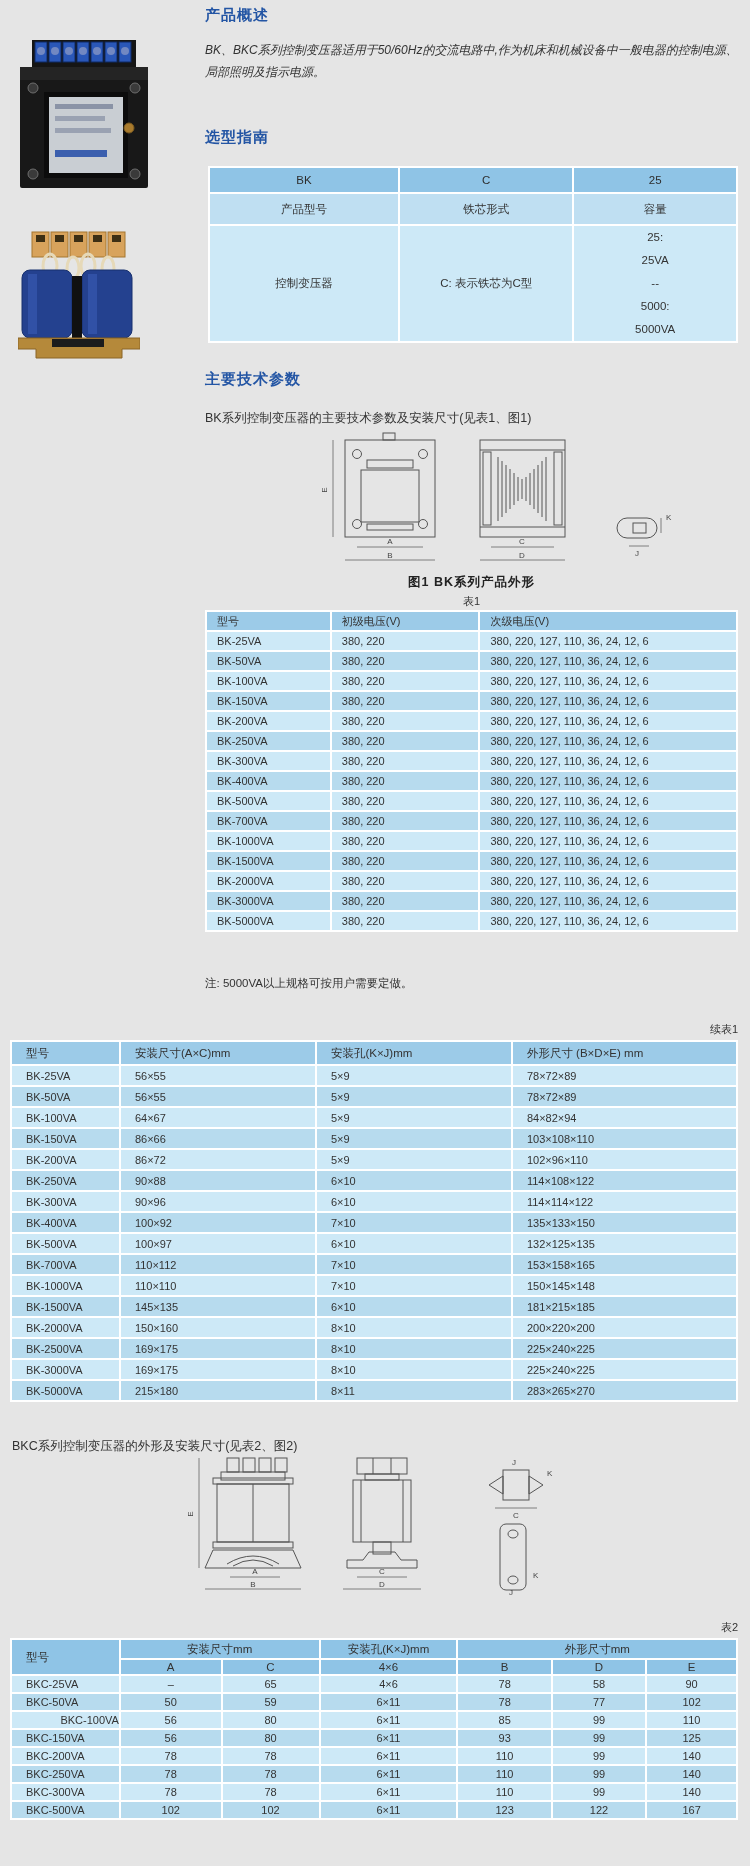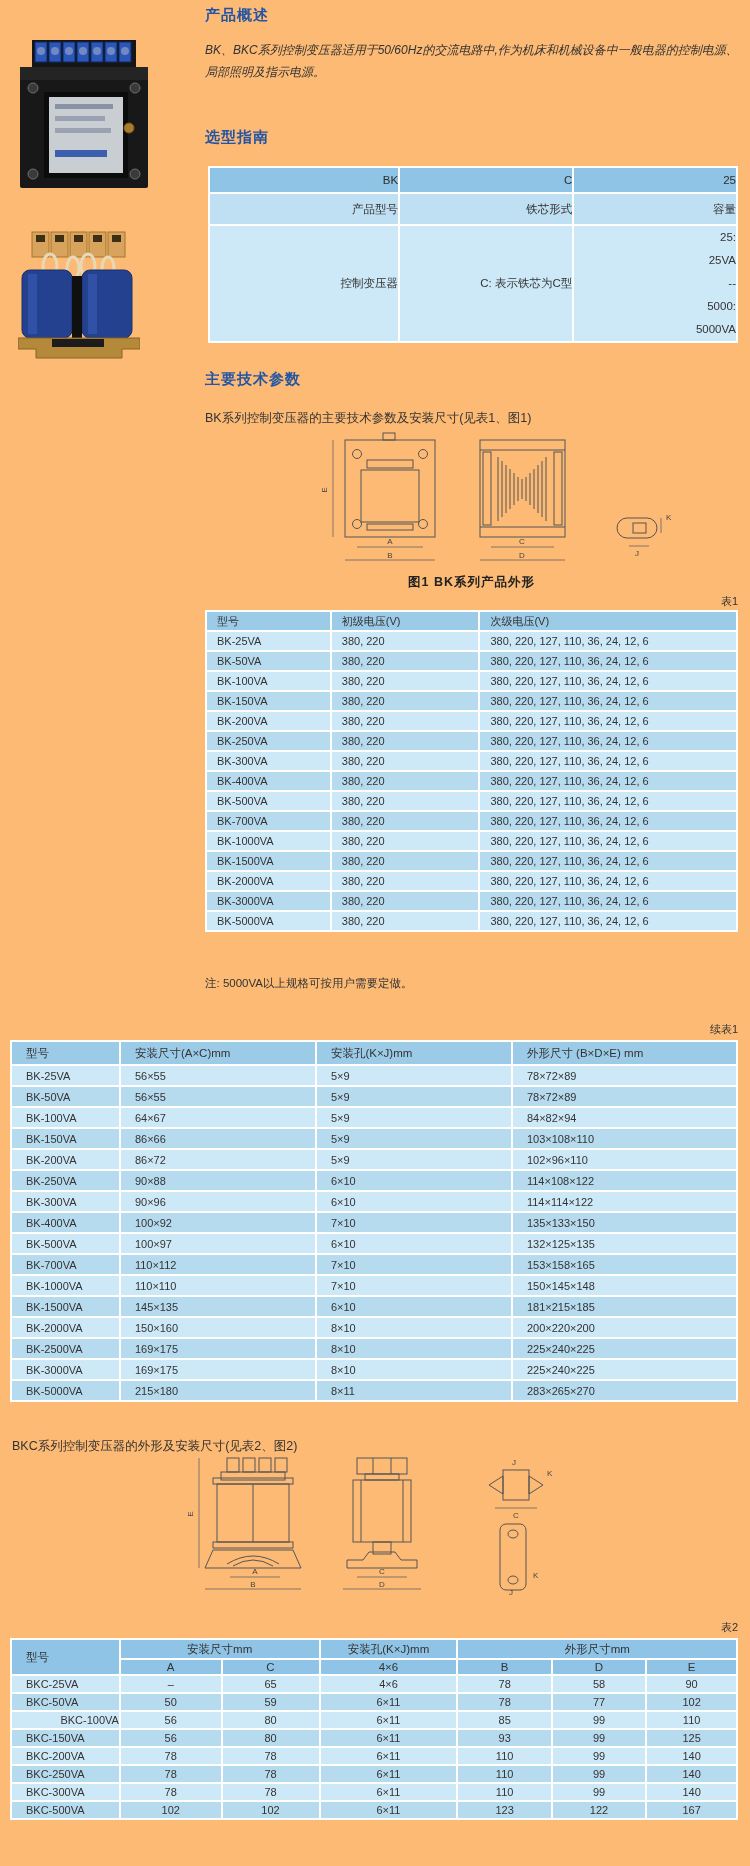--- a/index.html
+++ b/index.html
@@ -1,32 +1,32 @@
 <!DOCTYPE html>
 <html><head>
 <meta charset="utf-8">
 <style>
   * { margin:0; padding:0; box-sizing:border-box; }
   html,body { background:#fff; }
   body { font-family:"Liberation Sans","DejaVu Sans",sans-serif; color:#333; }
-  #page { position:relative; width:750px; height:1866px; background:#fdba74; overflow:hidden; margin:0 auto; }
+  #page { position:relative; width:750px; height:1866px; background:#e5e5e5; overflow:hidden; margin:0 auto; }
   .abs { position:absolute; }
 
   .section-heading { font-size:15px; font-weight:bold; color:#2355a4; letter-spacing:1px; }
   .body-text { font-size:12px; color:#333; line-height:1.8; }
   .intro-line { font-size:12.5px; color:#333; }
   .table-label { font-size:11px; color:#333; text-align:right; }
   .fig-caption { font-size:12.5px; font-weight:bold; color:#222; text-align:center; letter-spacing:1px; }
   .note-line { font-size:11.5px; color:#333; }
 
   table { border-collapse:collapse; table-layout:fixed; width:100%; }
   td,th { border:2px solid #fff; font-weight:normal; font-size:11px; color:#333; overflow:hidden; white-space:nowrap; }
 
   
-  .sel-table th, .sel-table td { text-align:right; }
+  .sel-table th, .sel-table td { text-align:center; }
   .sel-table .hdr th { background:#8fc4e6; height:26px; font-size:11.5px; color:#2e2e2e; }
   .sel-table .sub td { background:#bfdff2; height:32px; font-size:11.5px; }
   .sel-table .desc td { background:#cde9f7; height:104px; font-size:11.5px; vertical-align:middle; }
   .prewrap { white-space:pre-line; line-height:2.0; }
 
   
   .t1 th { background:#9ccbe8; height:20px; text-align:left; padding-left:10px; font-size:11px; }
   .t1 td { height:20px; padding-left:10px; text-align:left; }
   .t1 tbody tr:nth-child(odd) td { background:#cde9f7; }
   .t1 tbody tr:nth-child(even) td { background:#b7dbee; }
@@ -204,21 +204,21 @@
       <rect class="ln" x="412" y="86" width="40" height="20" rx="10"></rect>
       <rect class="ln" x="428" y="91" width="13" height="10"></rect>
       <line class="dim" x1="456" y1="86" x2="456" y2="101"></line>
       <text x="461" y="88">K</text>
       <line class="dim" x1="424" y1="114" x2="444" y2="114"></line>
       <text x="432" y="124" text-anchor="middle">J</text>
     </svg>
     <div class="fig-caption" style="margin-top:0;">图1 BK系列产品外形</div>
   </div>
 
-  <div class="abs table-label" style="left:205px; top:594px; width:533px;">表1</div>
+  <div class="abs table-label" style="left:205px; top:594px; width:533px;text-align:center;">表1</div>
   <div class="abs" style="left:205px; top:610px; width:533px;">
     <table class="t1">
       <colgroup>
           <col style="width:23.5%">
           <col style="width:28%">
           <col style="width:48.5%">
         </colgroup>
       <thead>
           <tr>
             <th>型号</th>

